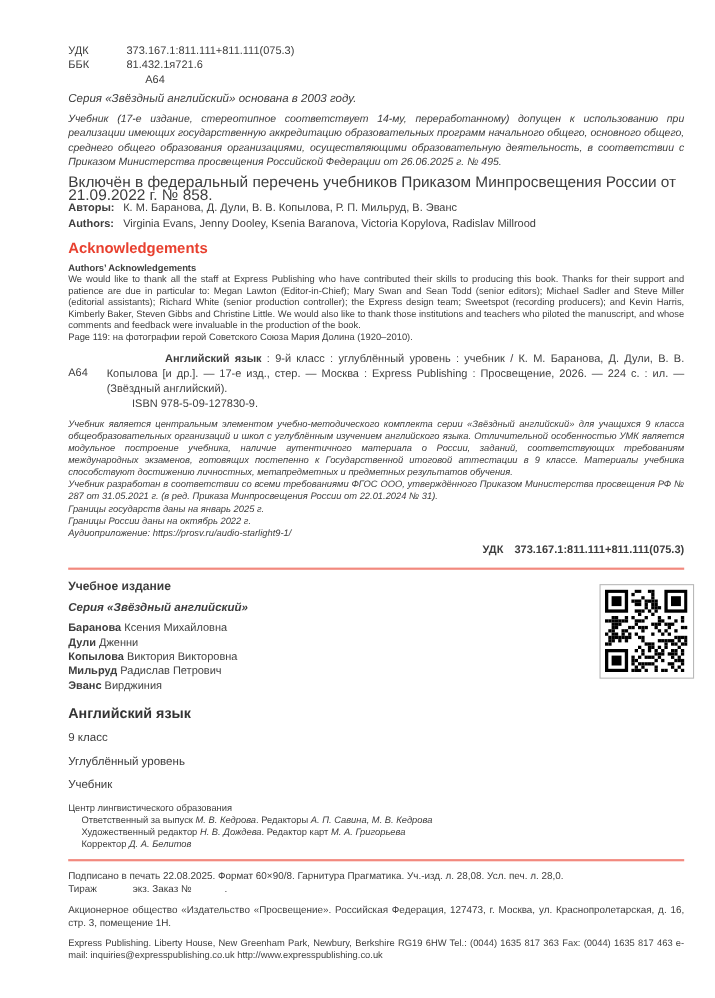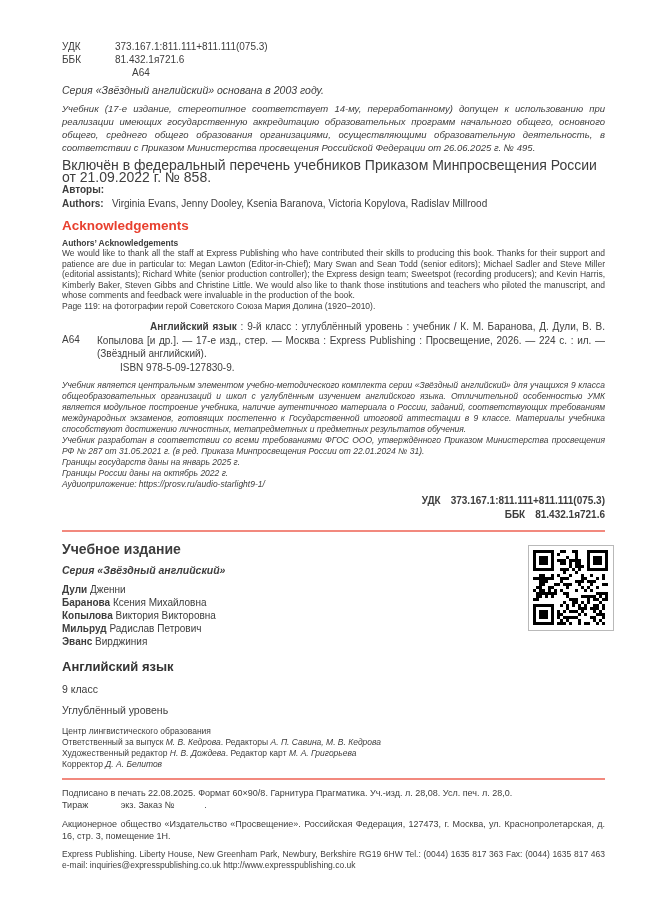--- a/index.html
+++ b/index.html
@@ -1,21 +1,21 @@
 <!DOCTYPE html>
 <html><head>
 <meta charset="utf-8">
 <style>
   * { margin:0; padding:0; box-sizing:border-box; }
   html,body { background:#ffffff; }
   .page {
     position:relative;
     width:650px; height:907px;
     background:#fff;
-    padding:40px 45px 0 62px;
+    padding:40px 28px 0 62px;
     font-family:"Liberation Sans", sans-serif;
     color:#3d3d3d;
     overflow:hidden;
   }
   .just { text-align:justify; }
 
   
   .cat-row { display:flex; font-size:10px; line-height:13px; }
   .cat-row .cat-lbl { width:53px; flex:none; }
   .auth-sign-top { font-size:10px; line-height:13px; margin-left:70px; }
@@ -42,28 +42,28 @@
 
   .annot { font-size:8.5px; font-style:italic; line-height:11px; margin-top:6px; }
   .annot-sm { font-size:8.5px; font-style:italic; line-height:11px; }
 
   .udk-right { text-align:right; font-size:10px; font-weight:bold; line-height:14px; margin-top:4px; }
   .udk-right .sp { display:inline-block; width:10px; }
 
   .rule { height:2px; background:#f2897e; margin-top:8px; }
 
   .imprint { position:relative; margin-top:9px; }
-  .edition-type { font-size:14px; font-weight:bold; }
+  .edition-type { font-size:11px; font-weight:bold; }
   .series-line { font-size:10.5px; font-weight:bold; font-style:italic; margin-top:7px; }
   .author-line { font-size:10px; line-height:13px; }
   .author-list { margin-top:7px; }
   .imp-title { font-size:13px; font-weight:bold; margin-top:11px; color:#333; }
   .imp-line { font-size:10.5px; margin-top:9px; }
   .center-line { font-size:8.5px; margin-top:10px; line-height:11px; }
-  .staff-line { font-size:8.5px; line-height:11px; }
+  .staff-line { font-size:8.5px; line-height:11px;margin-left:12px; }
 
   .qr-box { position:absolute; top:4px; right:-9px; width:86px; height:86px;
             border:1px solid #b9b9b9; background:#fff; padding:4px; }
   .qr-box svg { display:block; }
 
   .print-line { font-size:9px; line-height:11.5px; margin-top:8px; }
   .pub-ru { font-size:9px; line-height:12px; margin-top:7px; }
   .pub-en { font-size:8.5px; line-height:11px; margin-top:7px; }
 </style>
 </head>
@@ -80,20 +80,21 @@
     <span>81.432.1я721.6</span>
   </div>
   <div class="auth-sign-top">А64</div>
 
   <p class="series-note">Серия «Звёздный английский» основана в 2003 году.</p>
   <p class="approval just">Учебник (17-е издание, стереотипное соответствует 14-му, переработанному) допущен к использованию при реализации имеющих государственную аккредитацию образовательных программ начального общего, основного общего, среднего общего образования организациями, осуществляющими образовательную деятельность, в соответствии с Приказом Министерства просвещения Российской Федерации от 26.06.2025 г. № 495.</p>
   <p class="federal">Включён в федеральный перечень учебников Приказом Минпросвещения России от 21.09.2022 г. № 858.</p>
 
   <div class="authors-row">
     <span class="a-lbl">Авторы:</span>
+    <span>К. М. Баранова, Д. Дули, В. В. Копылова, Р. П. Мильруд, В. Эванс</span>
   </div>
   <div class="authors-row">
     <span class="a-lbl">Authors:</span>
     <span>Virginia Evans, Jenny Dooley, Ksenia Baranova, Victoria Kopylova, Radislav Millrood</span>
   </div>
 
   <h2 class="ack-h">Acknowledgements</h2>
   <h3 class="ack-sub">Authors’ Acknowledgements</h3>
   <p class="ack-text just">We would like to thank all the staff at Express Publishing who have contributed their skills to producing this book. Thanks for their support and patience are due in particular to: Megan Lawton (Editor-in-Chief); Mary Swan and Sean Todd (senior editors); Michael Sadler and Steve Miller (editorial assistants); Richard White (senior production controller); the Express design team; Sweetspot (recording producers); and Kevin Harris, Kimberly Baker, Steven Gibbs and Christine Little. We would also like to thank those institutions and teachers who piloted the manuscript, and whose comments and feedback were invaluable in the production of the book.</p>
   <p class="ack-note">Page 119: на фотографии герой Советского Союза Мария Долина (1920–2010).</p>
@@ -107,21 +108,20 @@
   </div>
 
   <p class="annot just">Учебник является центральным элементом учебно-методического комплекта серии «Звёздный английский» для учащихся 9 класса общеобразовательных организаций и школ с углублённым изучением английского языка. Отличительной особенностью УМК является модульное построение учебника, наличие аутентичного материала о России, заданий, соответствующих требованиям международных экзаменов, готовящих постепенно к Государственной итоговой аттестации в 9 классе. Материалы учебника способствуют достижению личностных, метапредметных и предметных результатов обучения.</p>
   <p class="annot-sm just">Учебник разработан в соответствии со всеми требованиями ФГОС ООО, утверждённого Приказом Министерства просвещения РФ № 287 от 31.05.2021 г. (в ред. Приказа Минпросвещения России от 22.01.2024 № 31).</p>
   <p class="annot-sm">Границы государств даны на январь 2025 г.</p>
   <p class="annot-sm">Границы России даны на октябрь 2022 г.</p>
   <p class="annot-sm">Аудиоприложение: https://prosv.ru/audio-starlight9-1/</p>
 
   <div class="udk-right">
     <div><span>УДК</span><span class="sp"></span><span>373.167.1:811.111+811.111(075.3)</span></div>
-    <div><span>ББК</span><span class="sp"></span><span>81.432.1я721.6</span></div>
   </div>
 
   <div class="rule"></div>
 
   <div class="imprint">
     <div class="qr-box">
         <svg xmlns="http://www.w3.org/2000/svg" width="75" height="75" fill="#000">
           <rect x="27" y="0" width="3" height="3"></rect>
           <rect x="30" y="0" width="3" height="3"></rect>
           <rect x="39" y="0" width="3" height="3"></rect>
@@ -315,29 +315,30 @@
           <rect x="57" y="3" width="15" height="15" fill="#fff"></rect>
           <rect x="60" y="6" width="9" height="9" fill="#000"></rect>
           <rect x="0" y="54" width="21" height="21" fill="#000"></rect>
           <rect x="3" y="57" width="15" height="15" fill="#fff"></rect>
           <rect x="6" y="60" width="9" height="9" fill="#000"></rect>
         </svg>
       </div>
     <p class="edition-type">Учебное издание</p>
     <p class="series-line">Серия «Звёздный английский»</p>
     <div class="author-list">
+      <div class="author-line"><span style="font-weight: bold;">Баранова </span><span>Ксения Михайловна</span></div>
       <div class="author-line"><span style="font-weight: bold;">Дули </span><span>Дженни</span></div>
-      <div class="author-line"><span style="font-weight: bold;">Баранова </span><span>Ксения Михайловна</span></div>
       <div class="author-line"><span style="font-weight: bold;">Копылова </span><span>Виктория Викторовна</span></div>
       <div class="author-line"><span style="font-weight: bold;">Мильруд </span><span>Радислав Петрович</span></div>
       <div class="author-line"><span style="font-weight: bold;">Эванс </span><span>Вирджиния</span></div>
     </div>
     <h1 class="imp-title">Английский язык</h1>
     <p class="imp-line">9 класс</p>
     <p class="imp-line">Углублённый уровень</p>
+    <p class="imp-line">Учебник</p>
     <p class="center-line">Центр лингвистического образования</p>
     <p class="staff-line"><span>Ответственный за выпуск </span><span style="font-style: italic;">М. В. Кедрова</span><span>. Редакторы </span><span style="font-style: italic;">А. П. Савина, М. В. Кедрова</span></p>
     <p class="staff-line"><span>Художественный редактор </span><span style="font-style: italic; text-align: right;">Н. В. Дождева</span><span>. Редактор карт </span><span style="font-style: italic;">М. А. Григорьева</span></p>
     <p class="staff-line"><span>Корректор </span><span style="font-style: italic;">Д. А. Белитов</span></p>
   </div>
 
   <div class="rule"></div>
 
   <p class="print-line">Подписано в печать 22.08.2025. Формат 60×90/8. Гарнитура Прагматика. Уч.-изд. л. 28,08. Усл. печ. л. 28,0.</p>
   <p class="print-line" style="margin-top:0;">Тираж &nbsp;&nbsp;&nbsp;&nbsp;&nbsp;&nbsp;&nbsp;&nbsp;&nbsp;&nbsp;&nbsp; экз. Заказ № &nbsp;&nbsp;&nbsp;&nbsp;&nbsp;&nbsp;&nbsp;&nbsp;&nbsp;&nbsp; .</p>

